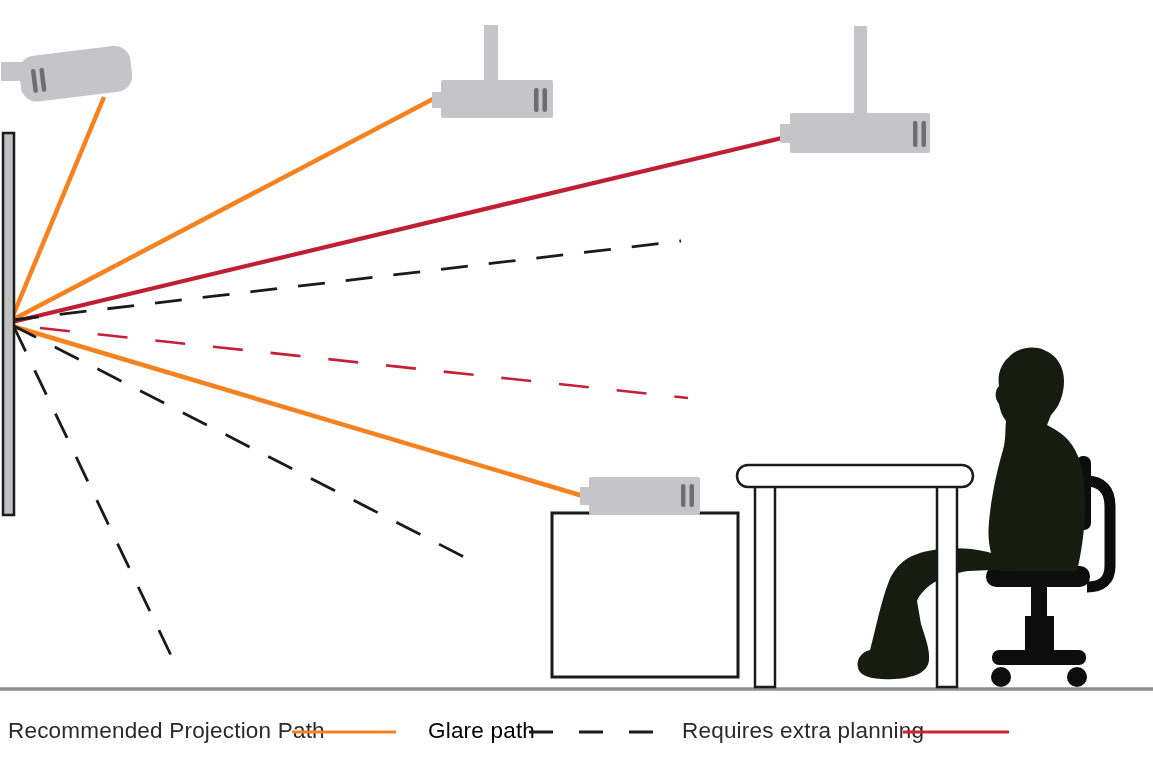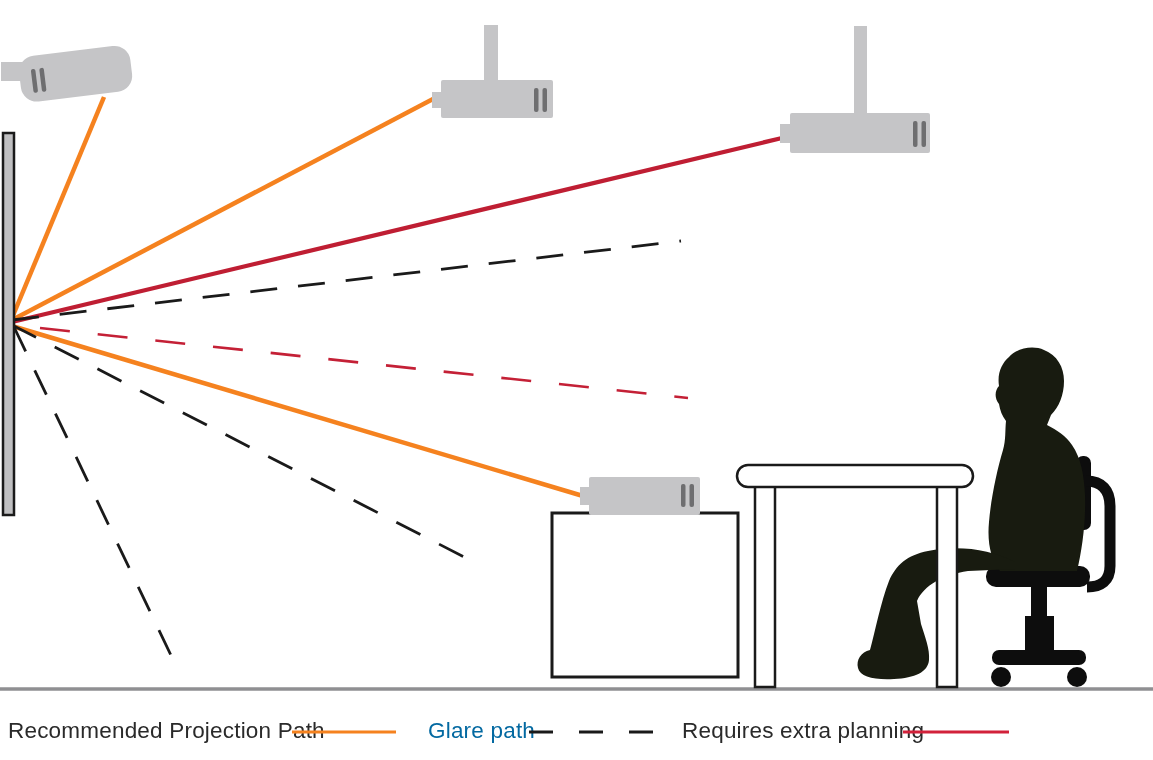--- a/index.html
+++ b/index.html
@@ -115,21 +115,21 @@
         <rect x="737" y="465" width="236" height="22" rx="11" fill="#ffffff" stroke="#1a1a1a" stroke-width="2.5"></rect>
       </g>
   </svg>
 
   <div class="legend">
     <span class="lg-label" style="left: 8px; color: rgb(42, 42, 42);">Recommended Projection Path</span>
     <svg class="lg-sample" width="104" height="8" style="left: 292px;">
       <line class="sample-line" x1="0" y1="4" x2="104" y2="4" stroke-width="3" stroke="#f5821f"></line>
     </svg>
 
-    <span class="lg-label" style="left: 428px; color: #0369a1;">Glare path</span>
+    <span class="lg-label" style="left: 428px; color: #000000;">Glare path</span>
     <svg class="lg-sample" width="126" height="8" style="left: 529px;">
       <line class="sample-line" x1="0" y1="4" x2="126" y2="4" stroke-width="3" stroke="#1a1a1a" stroke-dasharray="24 26"></line>
     </svg>
 
     <span class="lg-label" style="left: 682px; color: rgb(42, 42, 42);">Requires extra planning</span>
     <svg class="lg-sample" width="106" height="8" style="left: 903px;">
       <line class="sample-line" x1="0" y1="4" x2="106" y2="4" stroke-width="3" stroke="#d2213a"></line>
     </svg>
   </div>
 </div>

